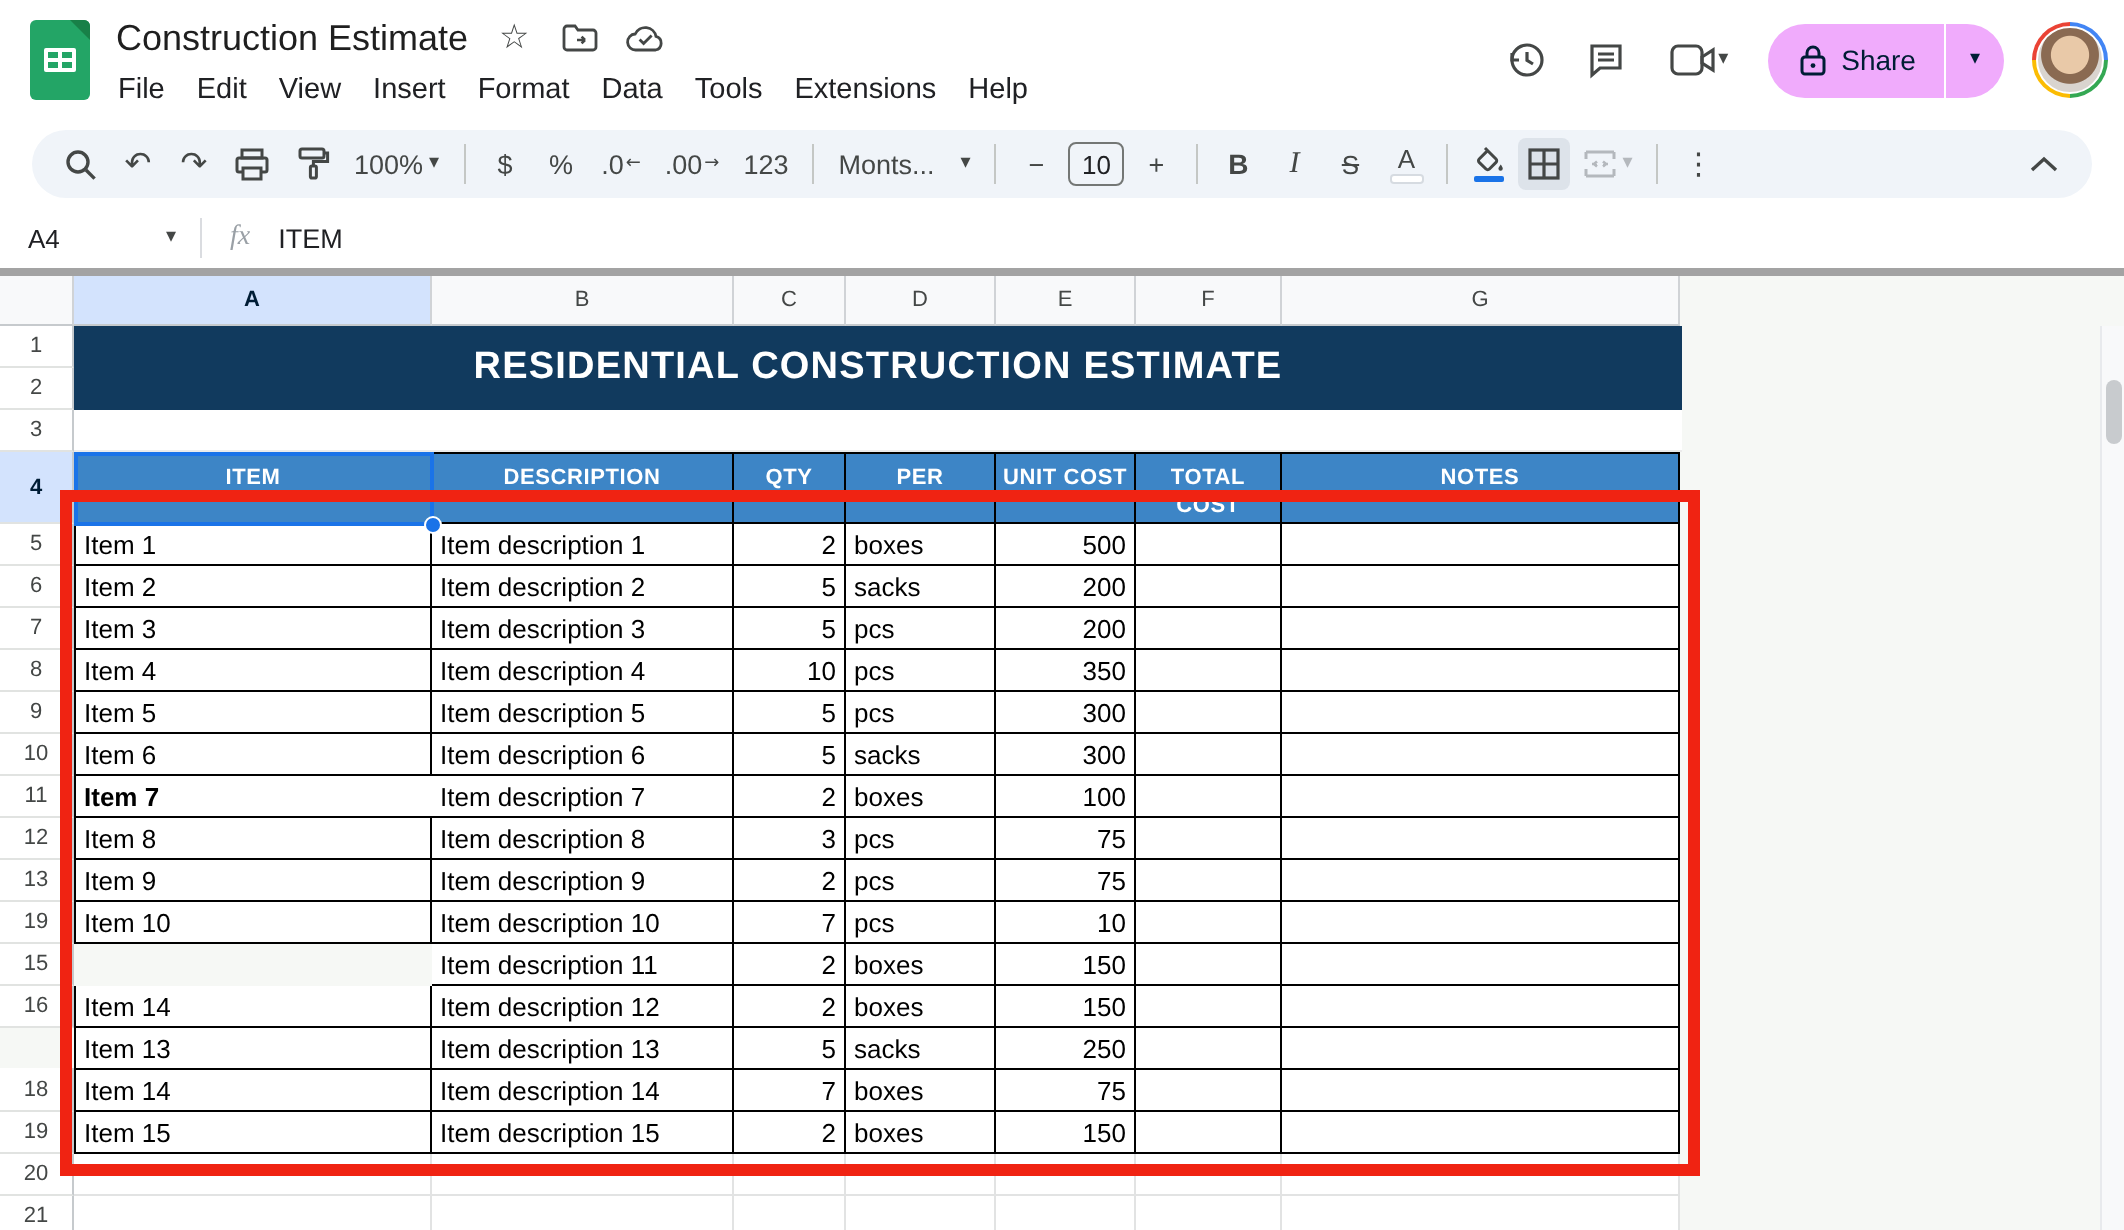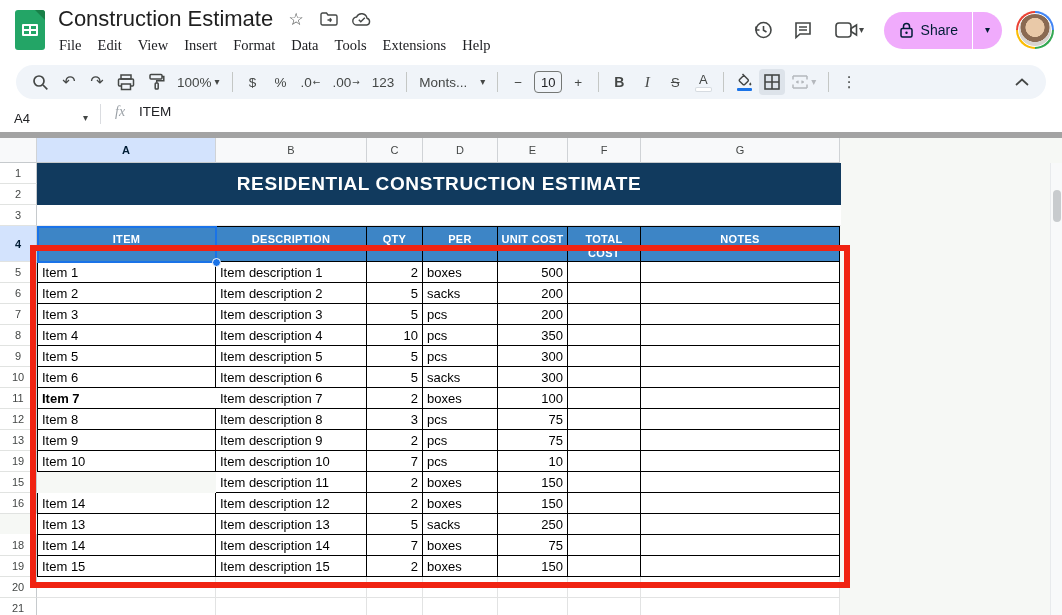--- a/index.html
+++ b/index.html
@@ -11,24 +11,24 @@
   .topbar { position:absolute; top:0; left:0; width:1062px; height:60px; background:#fff; }
   .logo { position:absolute; left:15px; top:10px; width:30px; height:40px; }
   .logo .sheet-body { position:absolute; inset:0; background:#23a566; border-radius:3px; }
   .logo .sheet-fold { position:absolute; right:0; top:0; width:10px; height:10px;
      background:#188048; border-radius:0 3px 0 0; clip-path:polygon(0 0,100% 100%,100% 0); }
   .logo .sheet-grid { position:absolute; left:7px; top:14px; width:16px; height:12px;
      border:2px solid #fff; border-radius:1px;
      background:linear-gradient(#fff,#fff) 50% 0/2px 100% no-repeat, linear-gradient(#fff,#fff) 0 50%/100% 2px no-repeat; }
   .title-block { position:absolute; left:58px; top:6px; }
   .title-row { display:flex; align-items:center; gap:13px; height:26px; }
-  .doc-title { font-size:22px; color:#1f1f1f; }
+  .doc-title { font-size:18px; color:#1f1f1f; }
   .tb-ico { color:#444746; display:inline-flex; align-items:center; justify-content:center; width:20px; height:20px; }
   .star-glyph { font-family:"DejaVu Sans",sans-serif; font-size:17px; }
-  .menubar { display:flex; margin-top:3px; margin-left:-7px;font-family:Liberation Serif, serif; }
+  .menubar { display:flex; margin-top:3px; margin-left:-7px; }
   .menu-item { font-size:14.5px; color:#202124; padding:2px 8px; border-radius:4px; cursor:pointer; }
   .topbar-right { position:absolute; right:8px; top:0; height:60px; display:flex; align-items:center; gap:14px; }
   .round-btn { width:26px; height:26px; display:flex; align-items:center; justify-content:center; color:#444746; }
   .caret { font-family:"DejaVu Sans",sans-serif; font-size:10px; color:#444746; line-height:1; }
   .share-btn { height:37px; background:#f0abfc; border-radius:19px; display:flex; align-items:center; overflow:hidden; }
   .share-main { display:flex; align-items:center; gap:8px; padding:0 14px 0 16px; height:100%; cursor:pointer; }
   .share-label { font-size:14px; font-weight:500; color:#001d35; }
   .share-split { width:1px; height:37px; background:#fff; }
   .share-caret-zone { padding:0 12px; height:100%; display:flex; align-items:center; cursor:pointer; }
   .share-caret-zone .caret { color:#001d35; }
@@ -55,21 +55,21 @@
   .under-white { background:#fff; box-shadow:0 0 0 1px #d6dbe1; }
   .under-blue { background:#1a73e8; }
   .size-box { width:28px; height:22px; border:1px solid #747775; border-radius:4px; background:#f0f4f9;
      display:flex; align-items:center; justify-content:center; font-size:13px; color:#202124; margin:0 2px; }
   .t-btn.disabled { color:#b4b8bd; }
   .t-spacer { flex:1; }
   .mini-arrow { font-family:"DejaVu Sans",sans-serif; font-size:9px; margin-left:-2px; }
 
   
   .formulabar { position:absolute; top:104px; left:0; width:1062px; height:34px; background:#fff;
-     border-bottom:6px solid #a3a3a3; display:flex; }
+     border-bottom:4px solid #a3a3a3; display:flex; align-items:center; }
   .name-box { width:88px; padding-left:14px; display:flex; align-items:center; justify-content:space-between; }
   .name-box .ref { font-size:13px; color:#202124; }
   .fb-sep { width:1px; height:20px; background:#dadce0; margin:0 10px 0 12px; }
   .fx { font-family:"Liberation Serif",serif; font-style:italic; color:#9aa0a6; font-size:14px; margin:0 14px 0 4px; }
   .fb-content { font-size:13.5px; color:#202124; }
 
   
   .grid { position:absolute; top:138px; left:0; width:1062px; height:477px; background:#f6f8f5; overflow:hidden; }
   .gcell { position:absolute; overflow:hidden; white-space:nowrap; }
   .hdr { background:#f8f9fa; border-right:1px solid #d0d3d6; border-bottom:1px solid #c6cacd;

